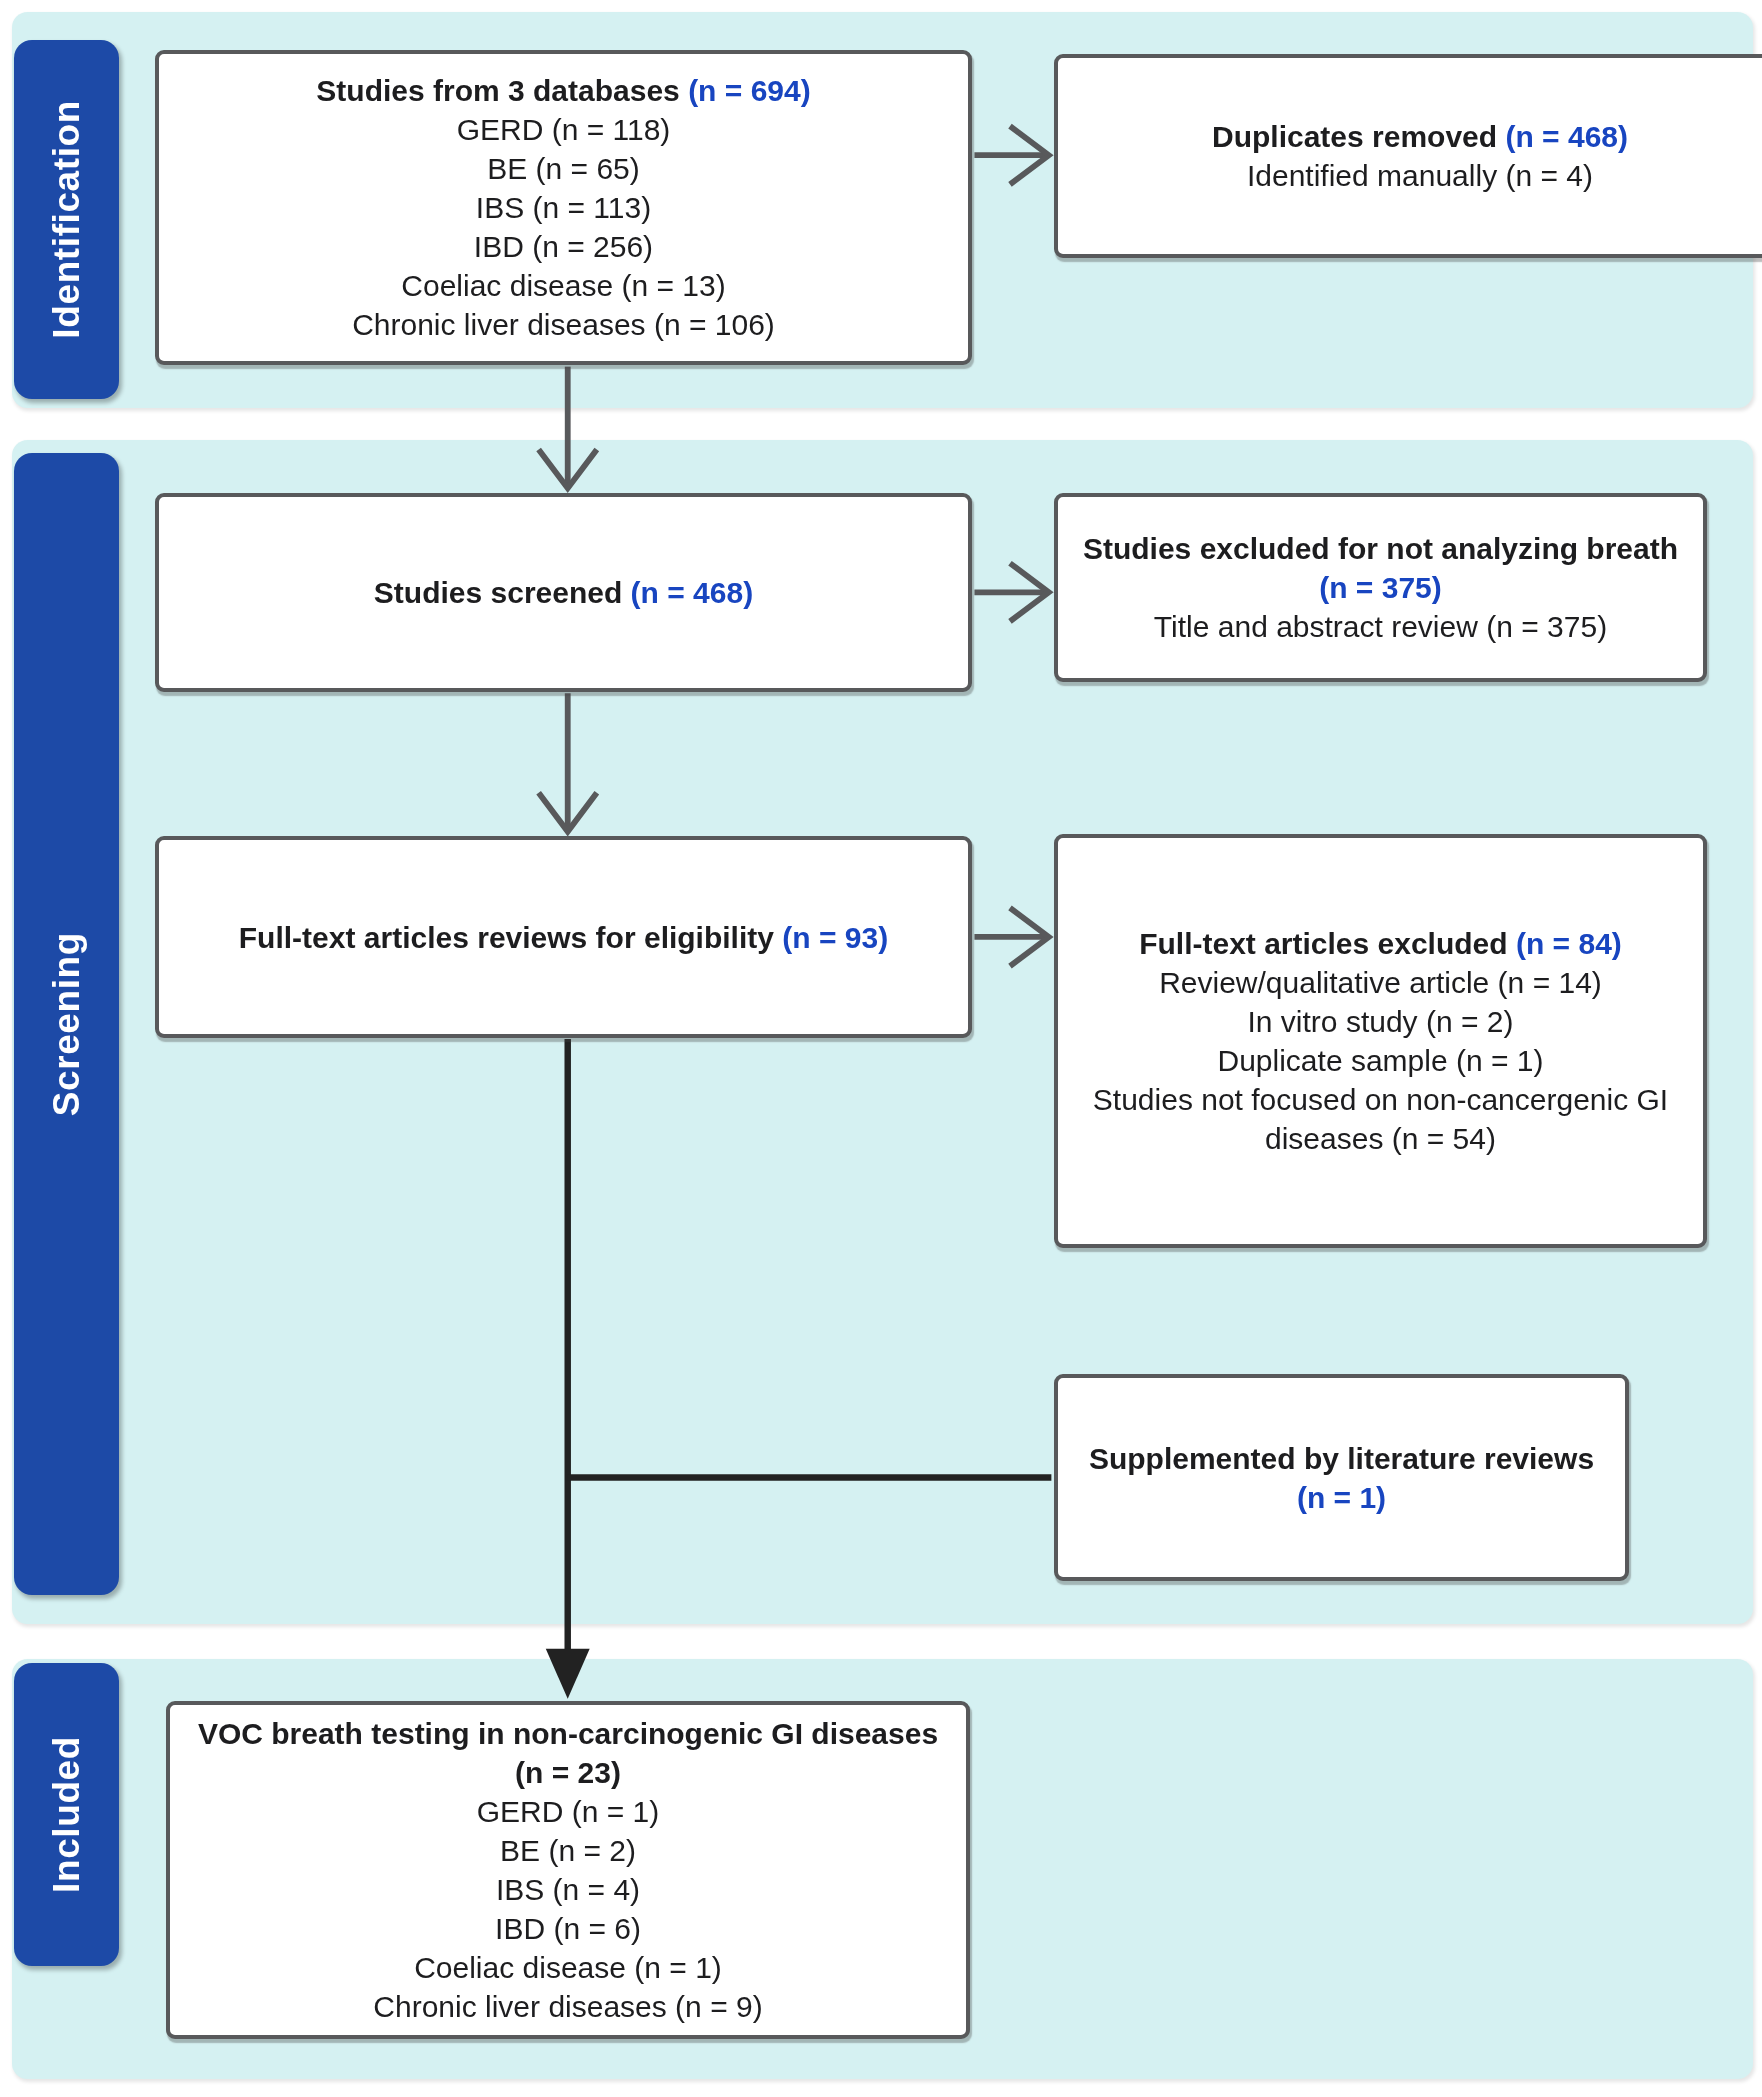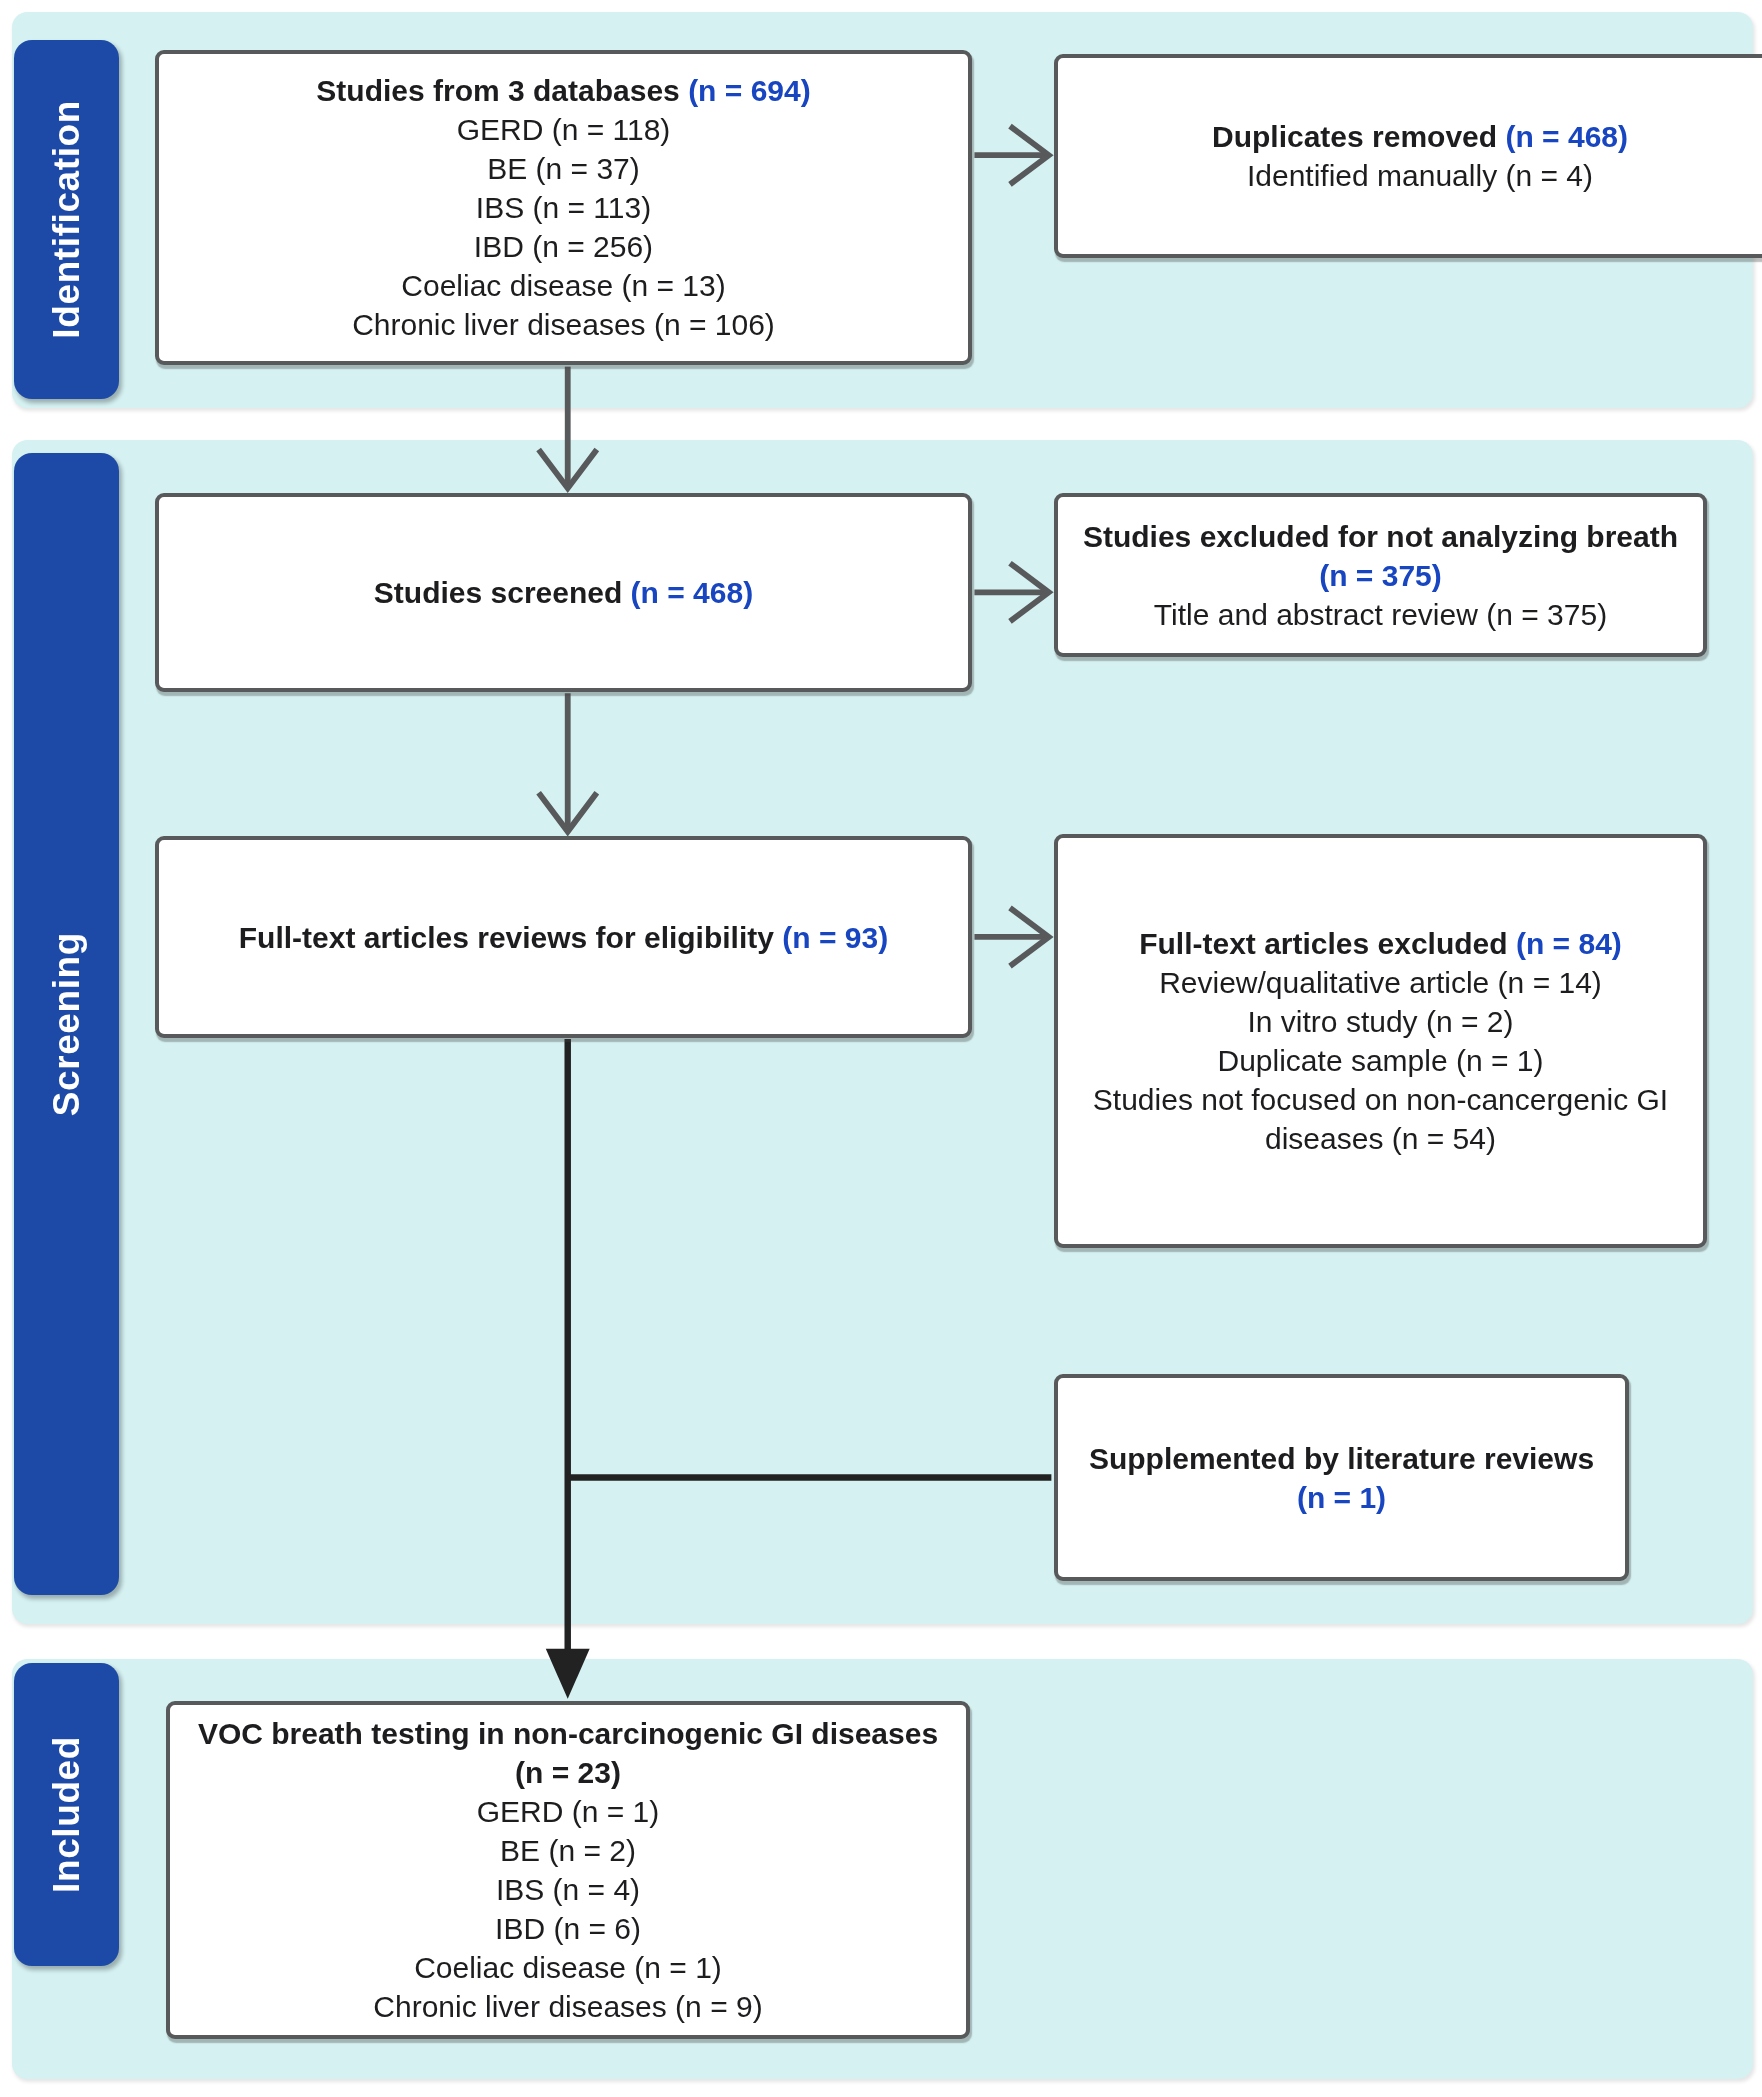--- a/index.html
+++ b/index.html
@@ -52,21 +52,21 @@
     box-shadow:1.9px 3.9px 1.3px rgba(70,70,70,0.35);
     display:flex;flex-direction:column;
     align-items:center;justify-content:center;
     padding:6.5px 22px;
     box-sizing:border-box;
     text-align:center;
   }
   #box-databases{left:155px;top:50px;width:817px;height:315px;}
   #box-duplicates{left:1054px;top:54px;width:732px;height:204px;}
   #box-screened{left:155px;top:493px;width:817px;height:199px;}
-  #box-screen-excluded{left:1054px;top:493px;width:653px;height:164px;}
+  #box-screen-excluded{left:1054px;top:493px;width:653px;height:189px;}
   #box-fulltext{left:155px;top:836px;width:817px;height:202px;}
   #box-fulltext-excluded{left:1054px;top:834px;width:653px;height:414px;}
   #box-supplemented{left:1054px;top:1374px;width:575px;height:207px;}
   #box-voc{left:166px;top:1701px;width:804px;height:338px;}
 
   .line{
     font-size:30px;
     line-height:39px;
     color:#1d1d1f;
   }
@@ -111,21 +111,21 @@
 
     <line x1="878" y1="1607" x2="878" y2="2556" stroke="#222222" stroke-width="10"></line>
     <polygon points="844,2550 912,2550 878,2627" fill="#222222"></polygon>
 
     <line x1="878" y1="2285" x2="1626" y2="2285" stroke="#222222" stroke-width="10"></line>
   </svg>
 
   <div class="box" id="box-databases">
     <div class="line"><span class="b">Studies from 3 databases</span> <span class="blue">(n = 694)</span></div>
     <div class="line">GERD (n = 118)</div>
-    <div class="line">BE (n = 37)</div>
+    <div class="line">BE (n = 65)</div>
     <div class="line">IBS (n = 113)</div>
     <div class="line">IBD (n = 256)</div>
     <div class="line">Coeliac disease (n = 13)</div>
     <div class="line">Chronic liver diseases (n = 106)</div>
   </div>
 
   <div class="box" id="box-duplicates">
     <div class="line"><span class="b">Duplicates removed</span> <span class="blue">(n = 468)</span></div>
     <div class="line">Identified manually (n = 4)</div>
   </div>

